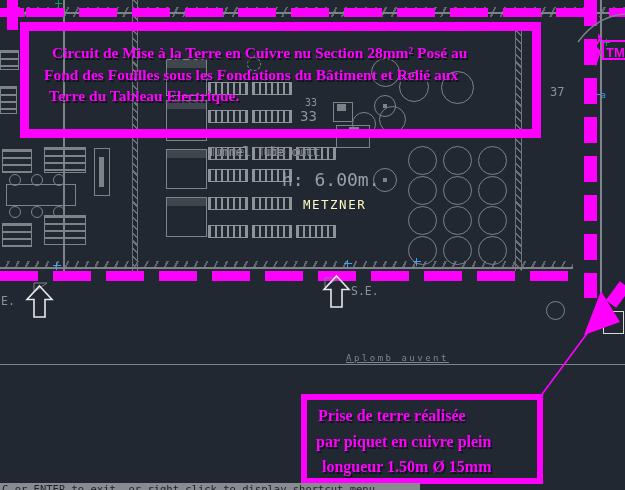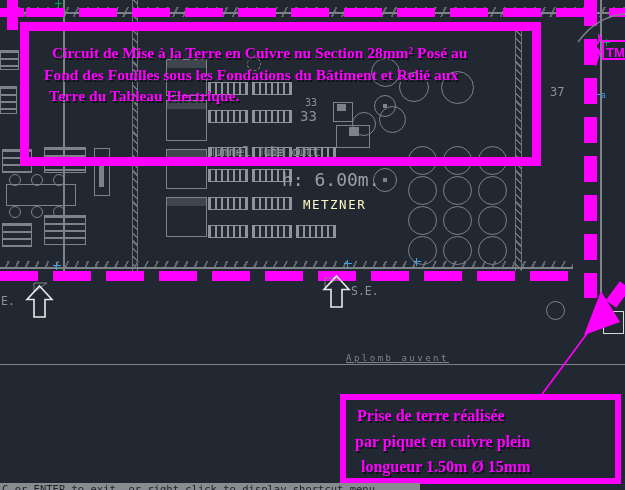--- a/index.html
+++ b/index.html
@@ -149,29 +149,29 @@
   <div class="abs mg" style="left:0;top:8px;width:24px;height:9px;"></div>
   <div class="abs dashh" style="left:26px;top:8px;width:599px;height:9px;"></div>
   <div class="abs dashv" style="left:584px;top:0;width:13px;height:298px;"></div>
   <div class="abs dashh" style="left:0;top:271px;width:572px;height:10px;"></div>
   <div class="abs zig" style="left:593px;top:33px;width:9px;height:35px;"></div>
 
   <div class="abs" style="left:602px;top:40px;width:28px;height:20px;border:2px solid var(--mg);box-sizing:border-box;">
     <span style="color:var(--mg);font:bold 13px 'Liberation Sans',sans-serif;padding-left:2px;">TM</span>
   </div>
 
-  <div class="abs mgbox" style="left:20px;top:22px;width:521px;height:144px;">
+  <div class="abs mgbox" style="left:20px;top:22px;width:521px;height:116px;">
     <div class="ntext" style="padding:11px 0 0 14px;">
       <div style="margin-left:9px;">Circuit de Mise à la Terre en Cuivre nu Section 28mm² Posé au</div>
       <div style="margin-left:1px;">Fond des Fouilles sous les Fondations du Bâtiment et Relié aux</div>
       <div style="margin-left:6px;">Terre du Tableau Electrique.</div>
     </div>
   </div>
 
-  <div class="abs mgbox2" style="left:301px;top:394px;width:281px;height:90px;margin-left:39px;">
+  <div class="abs mgbox2" style="left:301px;top:394px;width:242px;height:90px;">
     <div class="ntext2" style="padding:3px 0 0 9px;">
       <div style="margin-left:2px;">Prise de terre réalisée</div>
       <div style="margin-left:0;">par piquet en cuivre plein</div>
       <div style="margin-left:6px;">longueur 1.50m Ø 15mm</div>
     </div>
   </div>
 
   <svg width="625" height="490" viewBox="0 0 625 490">
     <path d="M578,42 Q597,16 625,14" stroke="#7e8289" stroke-width="1.4" fill="none"></path>
     <path d="M34,292 L47,283 L34,283 Z" stroke="#7e8289" stroke-width="1" fill="none"></path>

